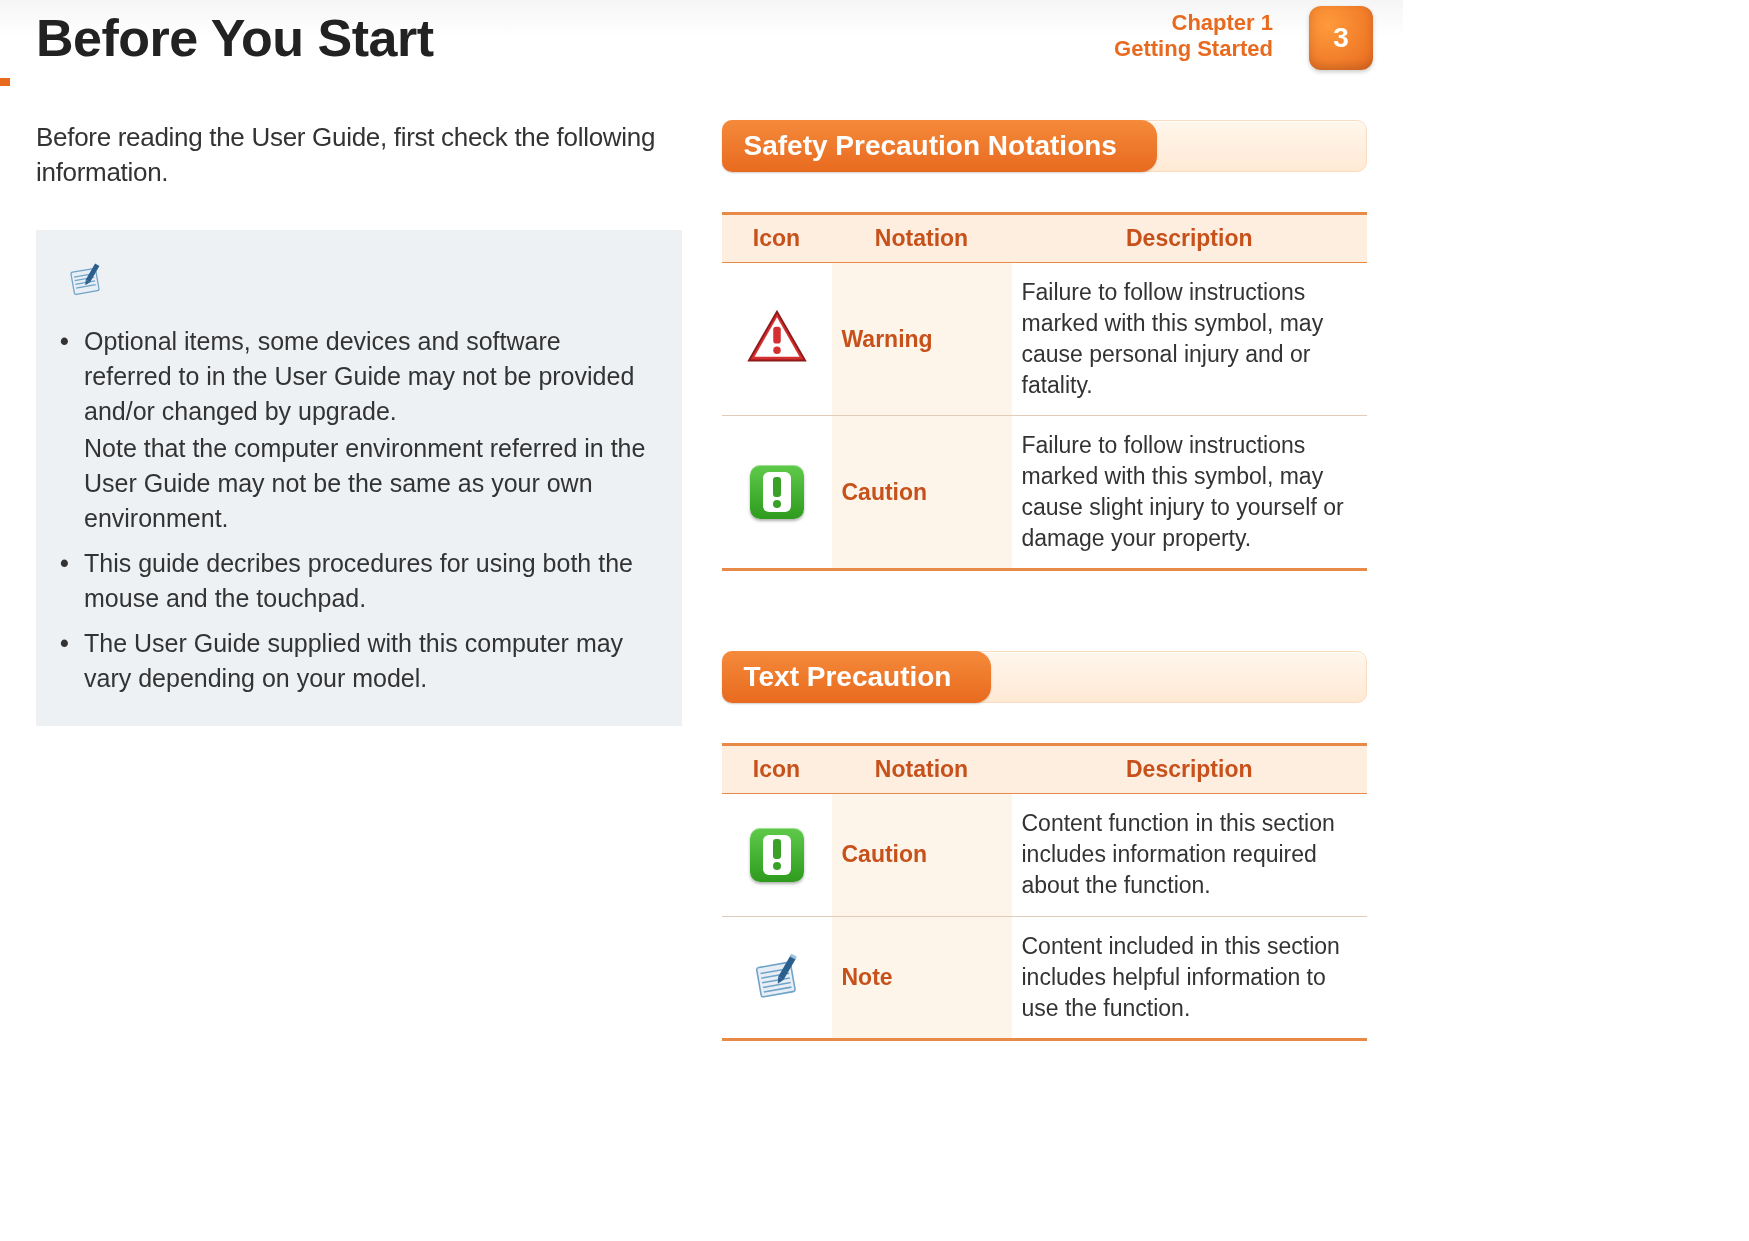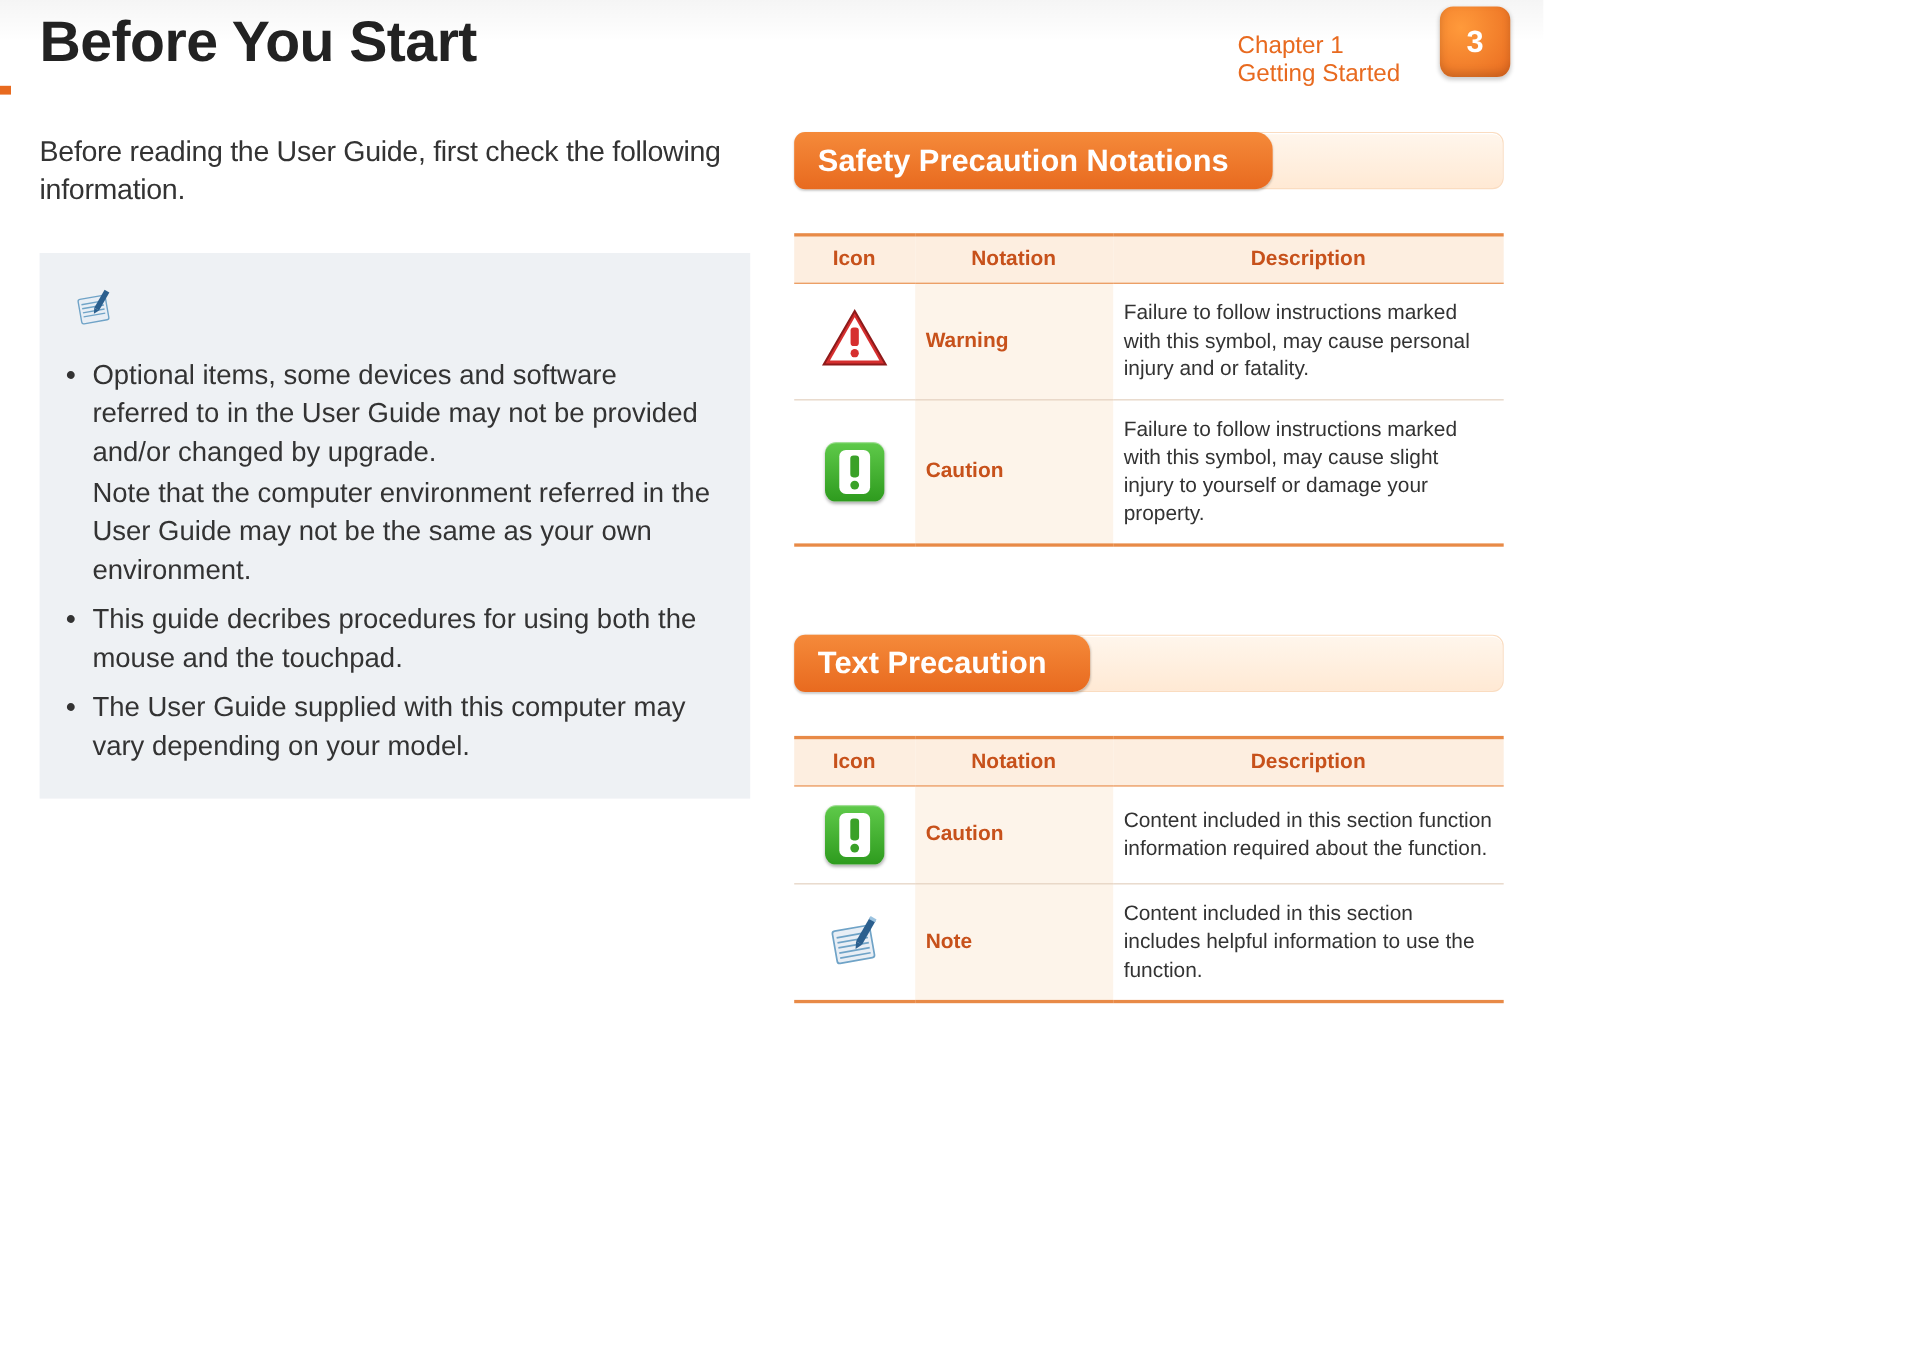--- a/index.html
+++ b/index.html
@@ -37,24 +37,24 @@
     left: 36px;
     top: 8px;
     font-size: 52px;
     font-weight: 700;
     color: #222;
     letter-spacing: -0.5px;
   }
   .chapter-block {
     position: absolute;
     right: 130px;
-    top: 28px;
-    text-align: left;
+    top: 10px;
+    text-align: right;
     color: #e86a1f;
-    font-weight: 400;
+    font-weight: 700;
     font-size: 22px;
     line-height: 1.2;
   }
   .page-badge {
     position: absolute;
     right: 30px;
     top: 6px;
     width: 64px;
     height: 64px;
     background: radial-gradient(circle at 30% 30%, #ff9a3b, #e86a1f);
@@ -142,21 +142,21 @@
     color: #fff;
     font-weight: 700;
     font-size: 28px;
     box-shadow: 0 1px 2px rgba(0,0,0,0.2);
   }
 
   
   .ntable {
     width: 100%;
     border-collapse: collapse;
-    font-size: 19px;
+    font-size: 23px;
   }
   .ntable thead th {
     background: #fdeee0;
     color: #c7511b;
     font-weight: 700;
     padding: 10px 8px;
     border-top: 3px solid #e88a47;
     border-bottom: 1px solid #e88a47;
     text-align: center;
   }
@@ -332,21 +332,21 @@
               <span class="icon-wrap">
                 <span class="caution-square">
                     <span class="inner">
                       <span class="bar"></span>
                       <span class="dot"></span>
                     </span>
                   </span>
               </span>
             </td>
             <td class="notation-cell">Caution</td>
-            <td class="desc-cell">Content included in this section function information required about the function.</td>
+            <td class="desc-cell">Content function in this section includes information required about the function.</td>
           </tr>
           <tr>
             <td class="icon-cell">
               <span class="icon-wrap note-icon">
                 <svg width="54" height="50" viewBox="0 0 64 64">
                   <g transform="rotate(-10 32 32)">
                     <rect x="8" y="16" width="44" height="38" rx="3" fill="#e8eef5" stroke="#6fa3c7" stroke-width="2"></rect>
                     <line x1="12" y1="24" x2="48" y2="24" stroke="#6fa3c7" stroke-width="2"></line>
                     <line x1="12" y1="30" x2="48" y2="30" stroke="#6fa3c7" stroke-width="2"></line>
                     <line x1="12" y1="36" x2="48" y2="36" stroke="#6fa3c7" stroke-width="2"></line>

